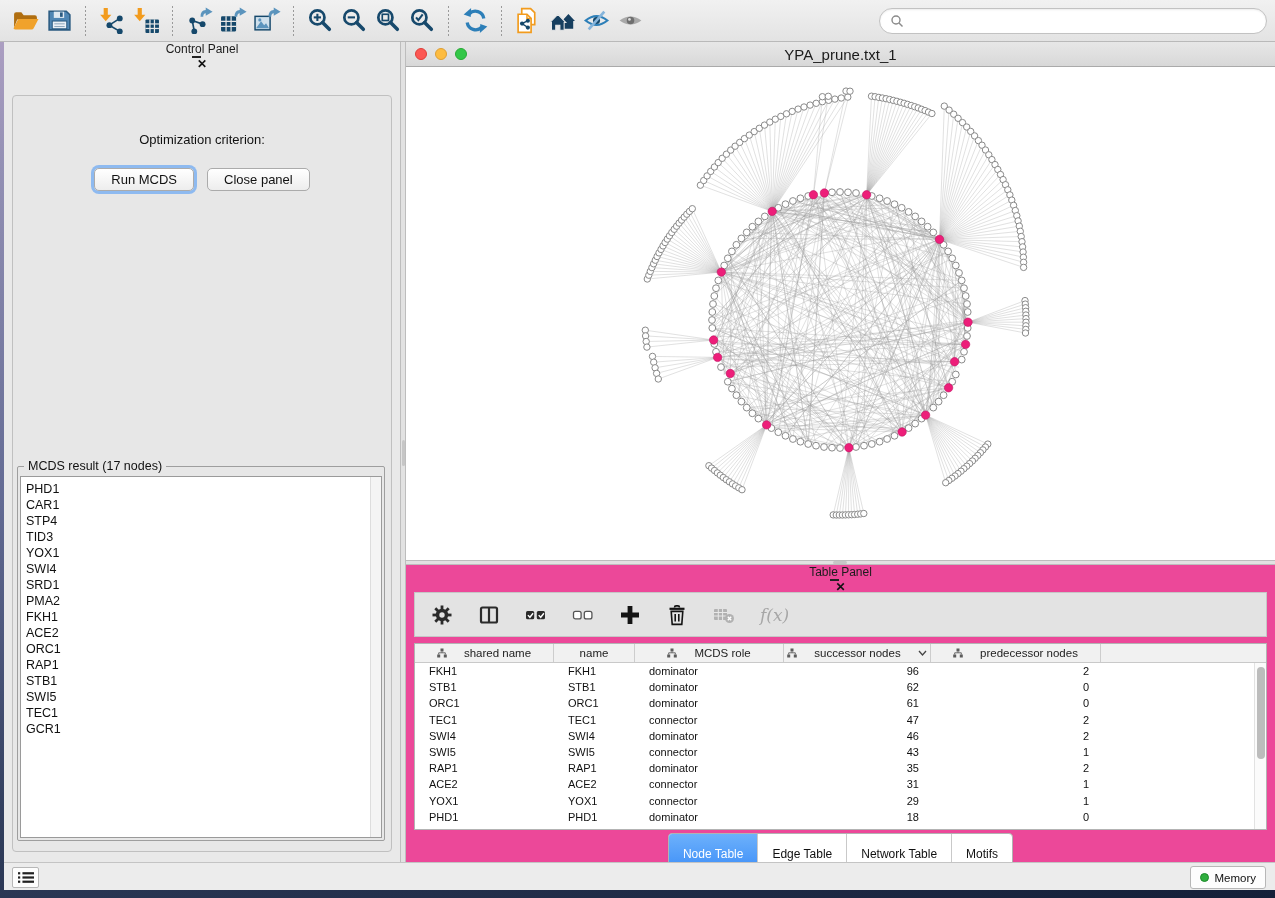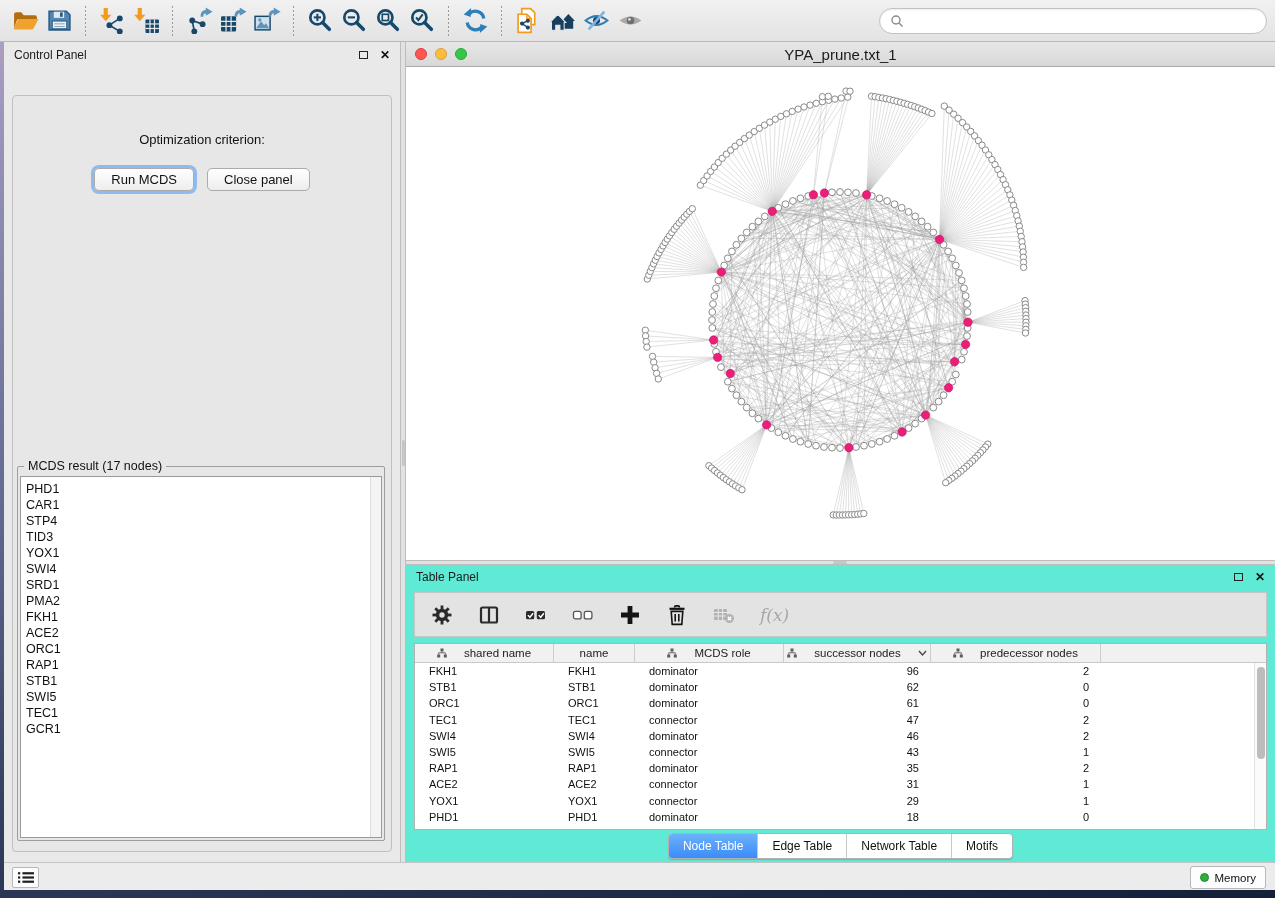--- a/index.html
+++ b/index.html
@@ -13,21 +13,21 @@
     display:flex;align-items:center;padding-left:8px;}
   .tb-btn{width:34px;height:34px;display:flex;align-items:center;justify-content:center;flex:0 0 auto;}
   .tb-btn svg{width:27px;height:27px;}
   .tb-sep{width:1px;height:30px;margin:0 9px;flex:0 0 auto;
     background-image:linear-gradient(#9a9a9a 50%,transparent 50%);background-size:1px 4px;}
   .search-wrap{position:absolute;right:8px;top:8px;width:388px;height:26px;background:#fff;
     border:1px solid #c2c2c2;border-radius:13px;display:flex;align-items:center;padding:0 10px;box-shadow:inset 0 1px 2px rgba(0,0,0,.08);}
   .search-wrap input{border:none;outline:none;flex:1;font-size:12px;font-family:"Liberation Sans",sans-serif;background:transparent;}
 
   
-  .panel-header{display:flex;align-items:center;font-size:12px;color:#1c1c1c;padding:0 10px;}
+  .panel-header{display:flex;align-items:center;font-size:12px;color:#1c1c1c;padding:0 10px;flex-direction:column;}
   .ph-spacer{flex:1;}
   .float-btn{width:9px;height:8px;border:1.4px solid #222;margin-right:12px;}
   .close-btn{font-size:12px;font-weight:bold;color:#111;line-height:1;}
 
   
   .control-panel{position:absolute;left:4px;top:42px;width:396px;height:820px;background:#e9e9e9;}
   .cp-header{height:26px;}
   .seg{display:inline-flex;background:#fff;border:1px solid #b2b2b2;border-radius:4px;overflow:hidden;box-shadow:0 1px 1px rgba(0,0,0,.15);}
   .seg-item{padding:2px 13px;font-size:12px;color:#111;border-left:1px solid #c9c9c9;white-space:nowrap;}
   .seg-item:first-child{border-left:none;}
@@ -66,40 +66,40 @@
     display:flex;align-items:center;position:relative;}
   .lights{display:flex;gap:8px;padding-left:9px;}
   .light{width:12px;height:12px;border-radius:50%;}
   .light.red{background:#fc5753;border:1px solid #df3e38;}
   .light.yellow{background:#fdbc40;border:1px solid #de9f34;}
   .light.green{background:#33c748;border:1px solid #27aa35;}
   .net-title{position:absolute;left:0;right:0;text-align:center;font-size:15px;color:#1a1a1a;}
   .net-canvas{position:absolute;left:0;right:0;top:25px;bottom:0;background:#fff;overflow:hidden;}
 
   
-  .table-panel{position:absolute;left:406px;top:565px;width:869px;height:297px;background:#5eead4;}
+  .table-panel{position:absolute;left:406px;top:565px;width:869px;height:297px;background:#ec4899;}
   .tp-header{height:24px;}
   .tp-toolbar{position:absolute;left:8px;right:8px;top:27px;height:45px;background:#e3e3e3;
     border:1px solid #c6c6c6;display:flex;align-items:center;padding-left:16px;gap:25px;}
   .tp-icon{display:flex;align-items:center;justify-content:center;}
   .tp-icon svg{width:22px;height:22px;}
   .fx-label{font-family:"DejaVu Serif",serif;font-style:italic;font-size:17px;color:#a6a6a6;}
   .tp-table{position:absolute;left:8px;right:8px;top:78px;height:187px;background:#fff;border:1px solid #b3b3b3;overflow:hidden;}
   .thead{display:flex;height:19px;background:#f1f1f1;border-bottom:1px solid #c9c9c9;}
   .th{display:flex;align-items:center;justify-content:center;gap:17px;font-size:11.5px;color:#222;
     border-right:1px solid #cdcdcd;overflow:hidden;white-space:nowrap;}
   .th.filler{border-right:none;flex:1;}
   .trow{display:flex;height:16.2px;align-items:center;}
   .td{font-size:11px;color:#111;overflow:hidden;white-space:nowrap;}
   .td.l{padding-left:14px;text-align:left;}
   .td.r{padding-right:12px;text-align:right;}
   .tp-scroll{position:absolute;right:0;top:19px;bottom:0;width:12px;background:#fbfbfb;border-left:1px solid #e2e2e2;}
   .tp-thumb{position:absolute;left:2px;top:4px;width:8px;height:92px;background:#bcbcbc;border-radius:4px;}
   .tp-tabs{position:absolute;left:0;right:0;top:268px;display:flex;justify-content:center;}
-  .tp-tabs .seg-item{padding:5px 14px;}
+  .tp-tabs .seg-item{padding:13px 14px;}
 
   
   .status-bar{position:absolute;left:4px;top:862px;width:1271px;height:28px;background:#ececec;border-top:1px solid #c4c4c4;}
   .list-btn{position:absolute;left:8px;top:4px;width:27px;height:21px;background:#fdfdfd;border:1px solid #b7b7b7;
     border-radius:2px;display:flex;align-items:center;justify-content:center;}
   .memory-btn{position:absolute;right:9px;top:3px;height:23px;background:#fdfdfd;border:1px solid #b7b7b7;
     border-radius:3px;display:flex;align-items:center;gap:5px;padding:0 9px;font-size:11.5px;color:#111;}
   .mem-dot{width:9px;height:9px;border-radius:50%;background:#2fae3e;border:1px solid #1d8a2b;}
 </style>
 </head>

